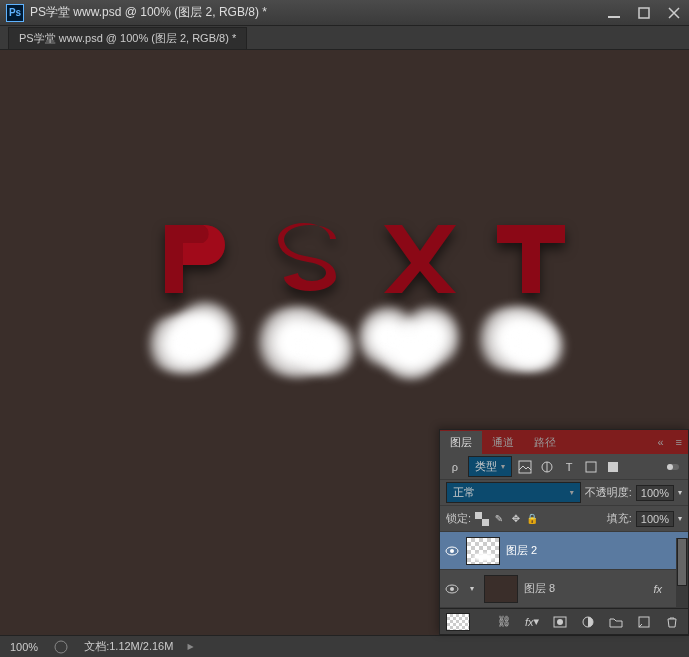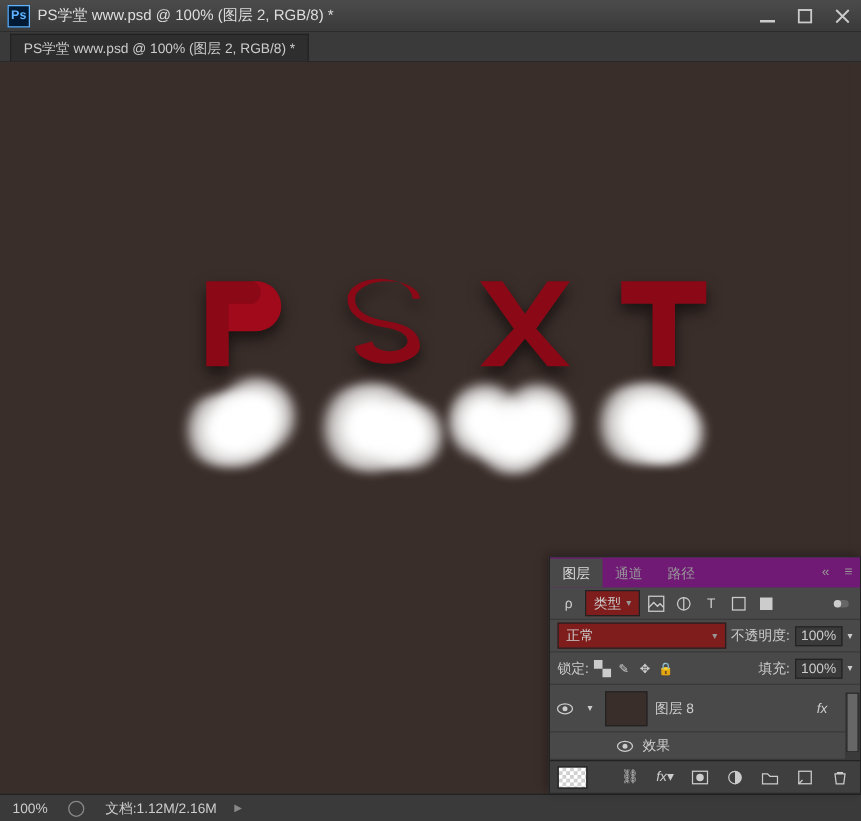--- a/index.html
+++ b/index.html
@@ -24,28 +24,28 @@
 .knit { fill: #8b0816; }
 .knit-hl { fill: #c41020; opacity: 0.4; }
 
 .fur { position: absolute; top: 250px; left: 130px; width: 450px; height: 90px; }
 .furblob { position: absolute; background: radial-gradient(circle,#fff 30%,rgba(255,255,255,0.7) 55%,rgba(255,255,255,0) 72%); border-radius: 50%; filter: blur(4px); }
 
 .statusbar { position: absolute; bottom: 0; left: 0; width: 689px; height: 22px; background: #3a3a3a; border-top: 1px solid #222; display: flex; align-items: center; color: #ccc; font-size: 11px; padding: 0 10px; gap: 14px; }
 .statusbar .tri { font-size: 8px; color: #888; }
 
 .layers-panel { position: absolute; right: 0; bottom: 22px; width: 250px; background: #494949; border: 1px solid #222; color: #ccc; font-size: 11px; box-shadow: -2px -2px 8px rgba(0,0,0,0.3); }
-.panel-tabs { display: flex; background: #701a75; height: 24px; align-items: center; }
+.panel-tabs { display: flex; background: #7f1d1d; height: 24px; align-items: center; }
 .ptab { padding: 4px 10px; color: #999; }
 .ptab.active { background: #494949; color: #ddd; }
 .panel-collapse { margin-left: auto; padding: 0 6px; color: #999; }
 .panel-menu { padding: 0 6px; color: #999; }
 
 .panel-row { display: flex; align-items: center; height: 26px; padding: 0 6px; border-bottom: 1px solid #3a3a3a; gap: 4px; }
-.dropdown { background: #7f1d1d; border: 1px solid #222; padding: 2px 6px; display: flex; align-items: center; gap: 4px; justify-content: space-between; }
+.dropdown { background: #0c4a6e; border: 1px solid #222; padding: 2px 6px; display: flex; align-items: center; gap: 4px; justify-content: space-between; }
 .dropdown .arrow { font-size: 8px; color: #999; }
 .icon-btn { width: 18px; height: 18px; display: flex; align-items: center; justify-content: center; color: #ccc; }
 .icon-btn svg { width: 14px; height: 14px; }
 .opacity-box { background: #3a3a3a; border: 1px solid #222; padding: 1px 4px; min-width: 38px; text-align: center; }
 
 .layer-list { max-height: 180px; overflow: hidden; }
 .layer-row { display: flex; align-items: center; height: 38px; border-bottom: 1px solid #3a3a3a; padding: 0 4px; gap: 6px; }
 .layer-row.selected { background: #5a7aa0; color: #fff; }
 .layer-row.sub { height: 22px; padding-left: 52px; }
 .eye { width: 16px; display: flex; justify-content: center; }
@@ -207,42 +207,45 @@
       <span>✎</span>
       <span>✥</span>
       <span>🔒</span>
     </div>
     <span style="margin-left:auto">填充:</span>
     <div class="opacity-box">100%</div>
     <span class="arrow" style="font-size:8px">▾</span>
   </div>
 
   <div class="layer-list">
+    <div class="layer-row selected">
+      <span class="eye">
+          <svg viewBox="0 0 14 14">
+            <ellipse cx="7" cy="7" rx="6" ry="4" fill="none" stroke="#fff"></ellipse>
+            <circle cx="7" cy="7" r="2" fill="#fff"></circle>
+          </svg>
+        </span>
+      <div class="thumb checker">
+          <div class="mini-fur"></div>
+        </div>
+      <span class="layer-name">图层 2</span>
+    </div>
     <div class="layer-row">
       <span class="eye">
           <svg viewBox="0 0 14 14">
             <ellipse cx="7" cy="7" rx="6" ry="4" fill="none" stroke="#ccc"></ellipse>
             <circle cx="7" cy="7" r="2" fill="#ccc"></circle>
           </svg>
         </span>
       <span class="toggle-tri">▾</span>
       <div class="thumb dark"></div>
       <span class="layer-name">图层 8</span>
       <span class="fx-badge">fx</span>
       <span class="toggle-tri">▴</span>
     </div>
-    <div class="layer-row sub">
-      <span class="eye">
-          <svg viewBox="0 0 14 14">
-            <ellipse cx="7" cy="7" rx="6" ry="4" fill="none" stroke="#ccc"></ellipse>
-            <circle cx="7" cy="7" r="2" fill="#ccc"></circle>
-          </svg>
-        </span>
-      <span>效果</span>
-    </div>
     <div class="scroll-track">
         <div class="scroll-thumb"></div>
       </div>
   </div>
 
   <div class="panel-footer">
     <div class="footer-thumb"></div>
     <span class="icon-btn">⛓</span>
     <span class="icon-btn"><i>fx</i>▾</span>
     <span class="icon-btn">

